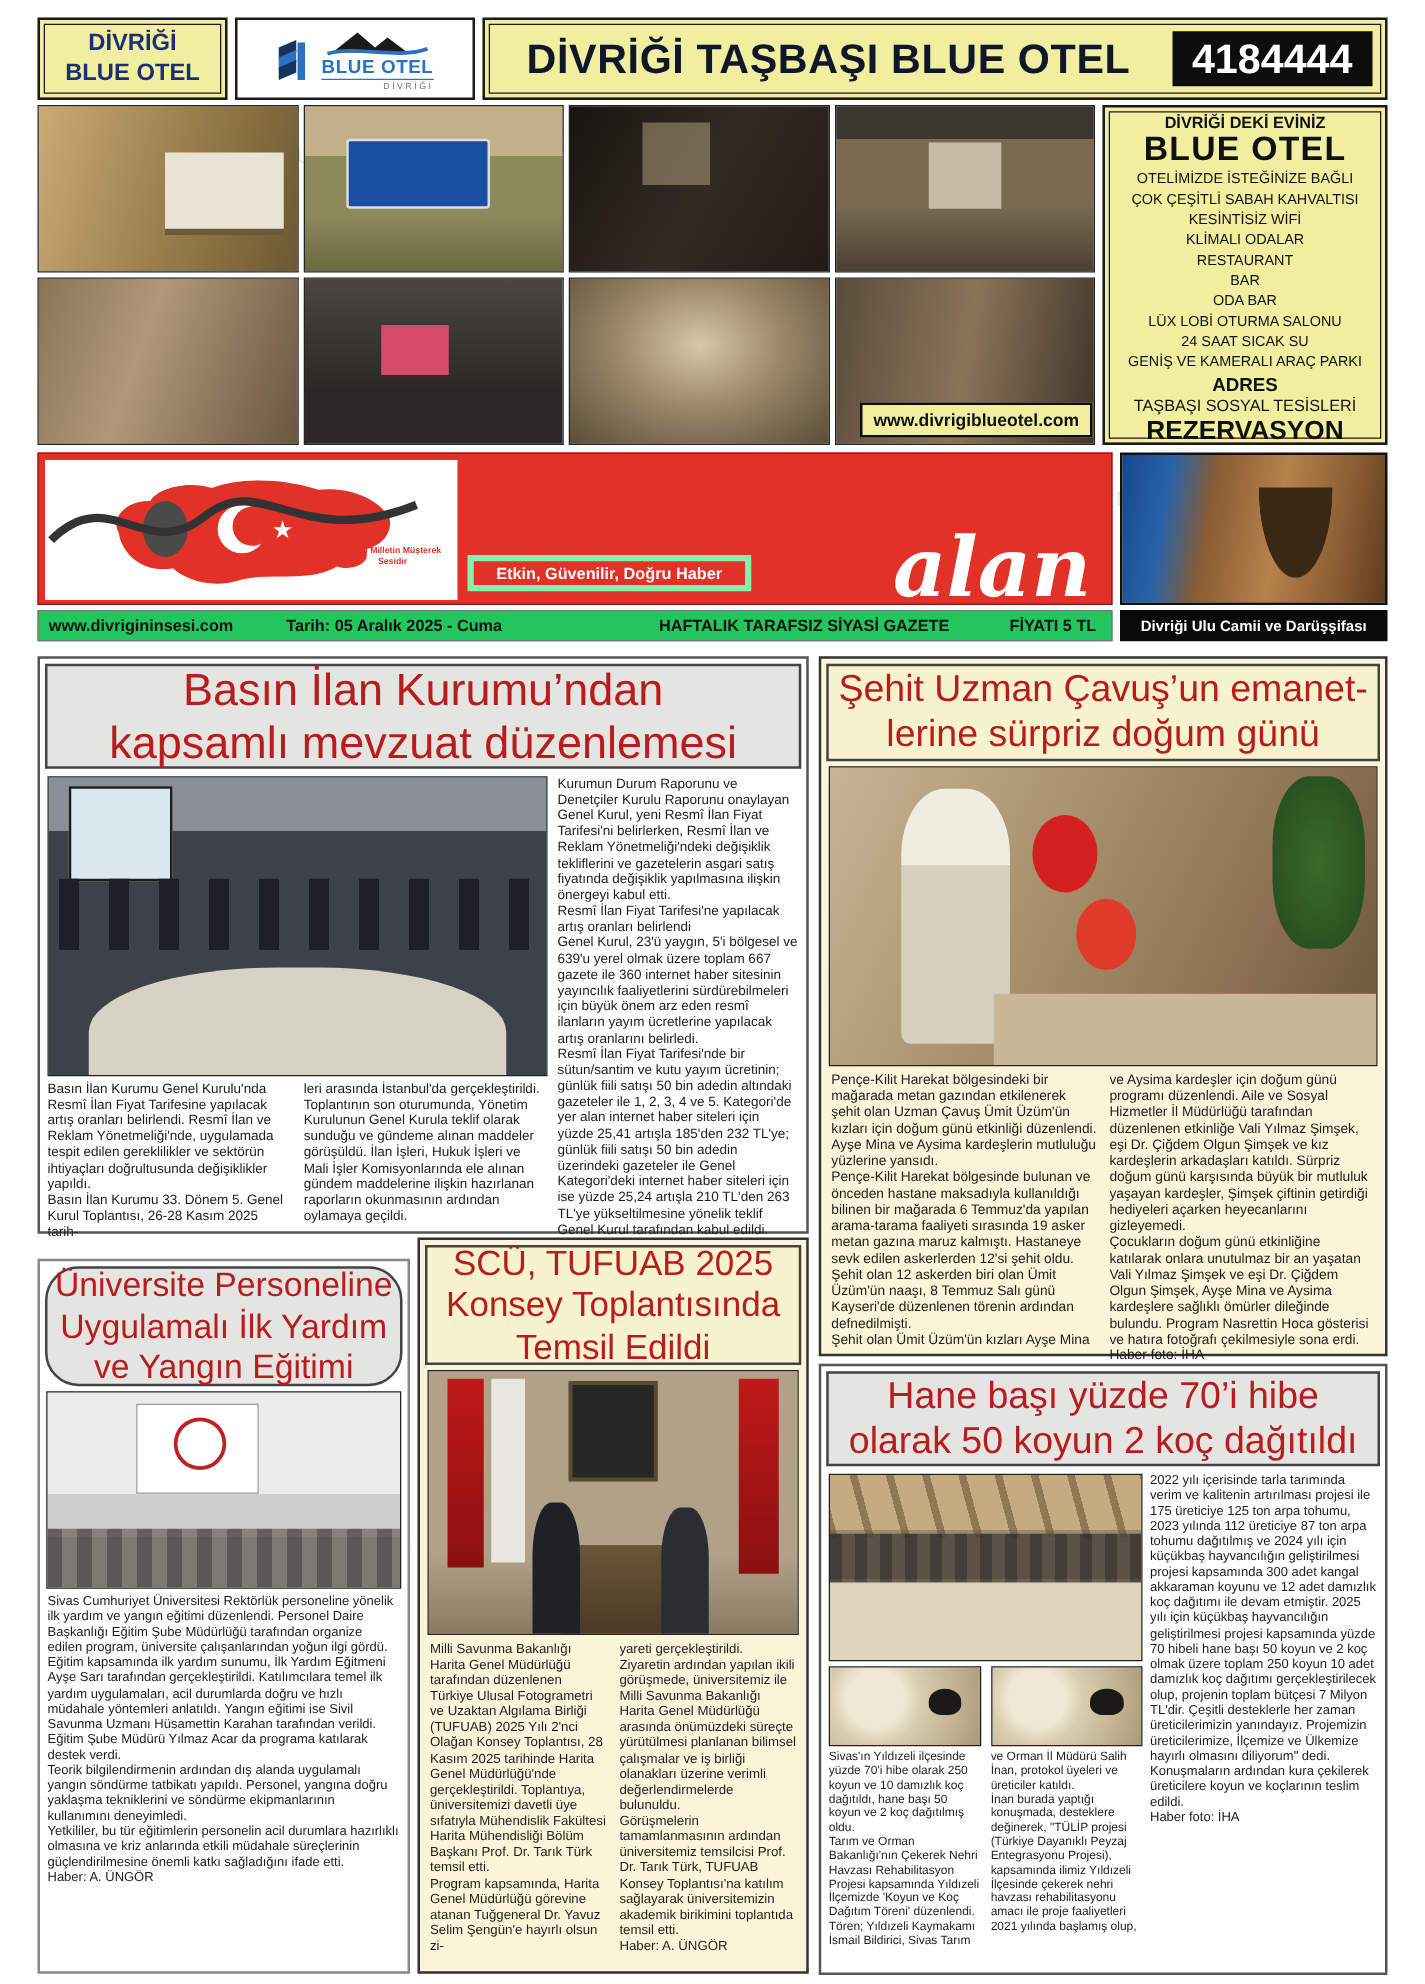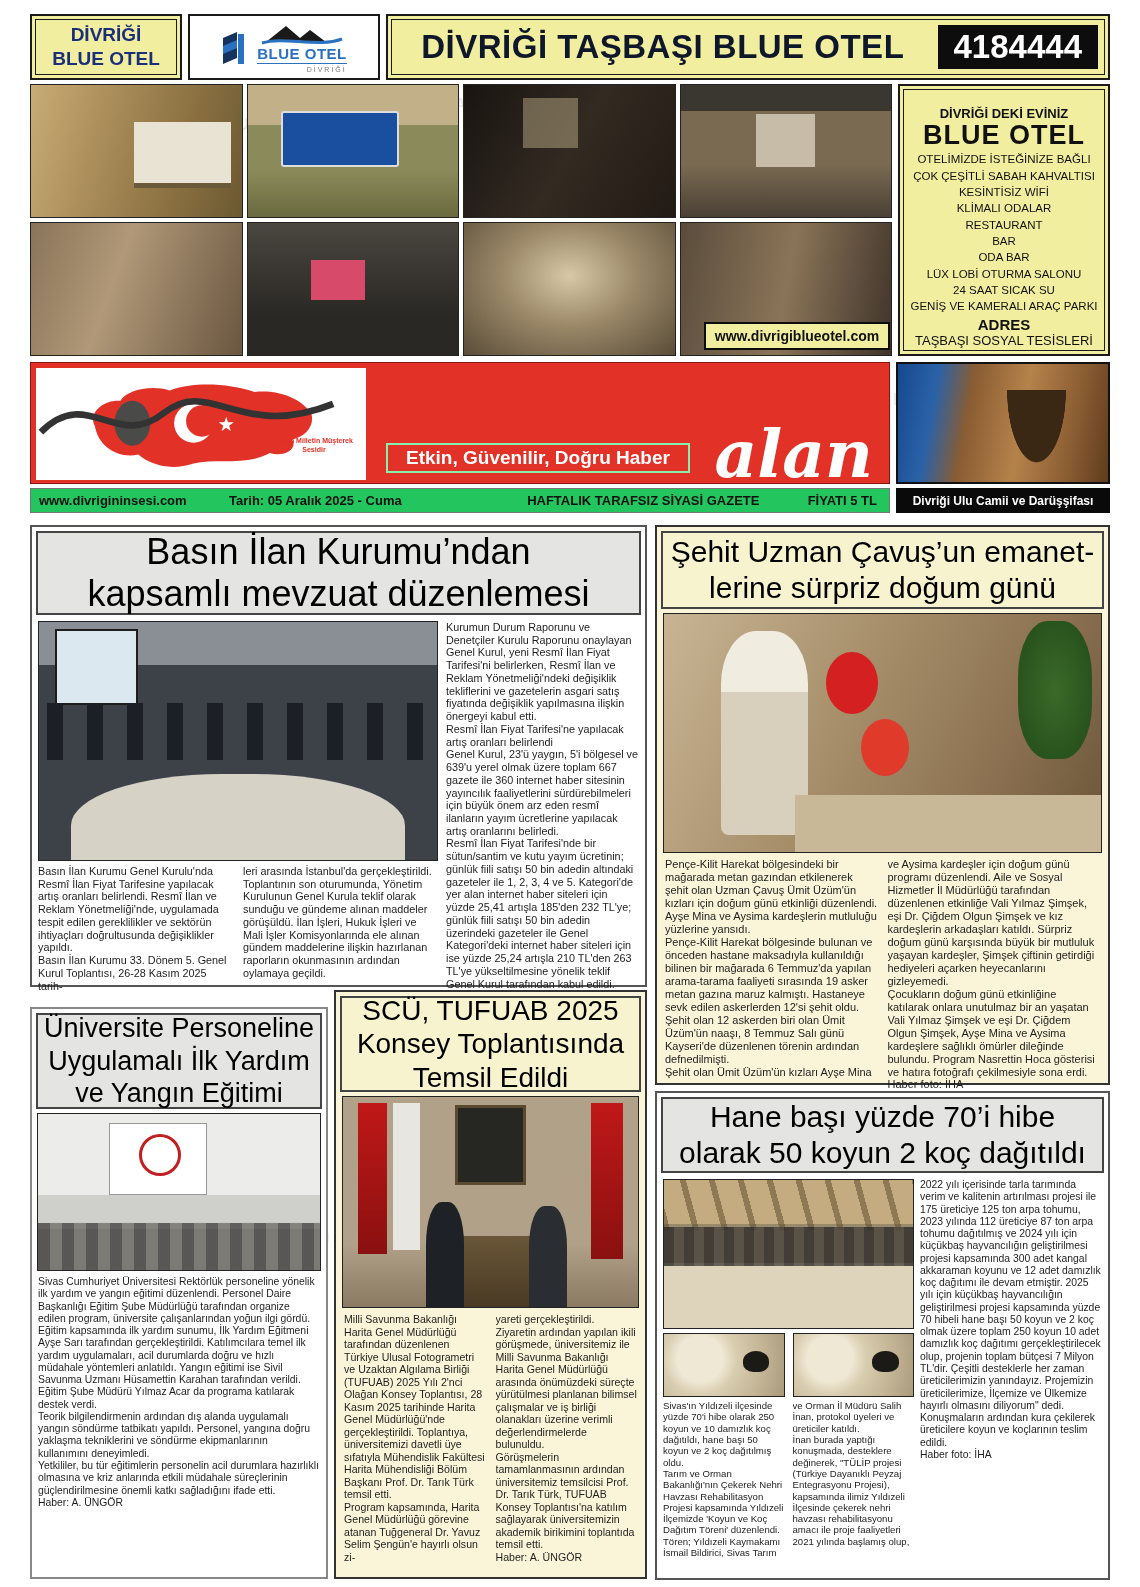--- a/index.html
+++ b/index.html
@@ -34,59 +34,59 @@
   .p3::after { content:''; position:absolute; left:28%; top:10%; width:26%; height:38%; background:#c8b890; opacity:.45; }
   .p4 { background:linear-gradient(#3a3630 0 20%,#7a6a52 20% 60%,#4a4034 100%); }
   .p4::after { content:''; position:absolute; left:36%; top:22%; width:28%; height:40%; background:#e7e0cd; opacity:.7; }
   .p5 { background:linear-gradient(110deg,#8a7458,#b09878 40%,#6a5640 100%); }
   .p6 { background:linear-gradient(#4a4640,#2a2824 70%); }
   .p6::after { content:''; position:absolute; left:30%; top:28%; width:26%; height:30%; background:#d84a6a; }
   .p7 { background:radial-gradient(ellipse at 50% 40%,#d8c8a8 0%,#9a8868 45%,#5a4c38 100%); }
   .p8 { background:linear-gradient(100deg,#5a4c3c,#8a7458 50%,#40342a); }
   .collage-caption { position:absolute; right:2px; bottom:6px; width:186px; height:28px; background:#f2eea0; border:2px solid #0d0d0d;
                      display:flex; align-items:center; justify-content:center; font-weight:bold; font-size:14px; color:#111; }
-  .ad-panel { width:212px; padding:18px 6px; text-align:center; overflow:hidden; }
+  .ad-panel { width:228px; padding:2px 6px; text-align:center; overflow:hidden; }
   .ad-h { font-weight:bold; font-size:13px; margin-top:2px; }
   .ad-brand { font-weight:bold; font-size:27px; letter-spacing:1px; line-height:1.05; }
   .ad-feat { font-size:11.5px; line-height:1.42; white-space:pre-line; margin-top:2px; }
   .ad-adres { font-weight:bold; font-size:15px; margin-top:1px; }
   .ad-adres-v { font-size:13px; }
   .ad-rez { font-weight:bold; font-size:21px; margin-top:1px; }
 
   
   .masthead { position:absolute; left:30px; top:362px; width:1080px; height:122px; display:flex; gap:6px; z-index:2; }
   .mast-red { flex:1; background:#e23126; border:1px solid #8a1610; position:relative; display:flex; }
   .map-box { width:330px; height:112px; background:#fff; margin:5px 0 5px 5px; position:relative; }
   .map-box svg { width:100%; height:100%; }
   .map-slogan { position:absolute; right:4px; bottom:26px; width:96px; color:#e23126; font-weight:bold; font-size:7px; line-height:1.2; text-align:center; }
   .map-sig { position:absolute; right:14px; bottom:6px; width:70px; height:18px; }
   .mast-titles { flex:1; position:relative; color:#fff; }
   .t1 { position:absolute; top:0px; left:16px; font-weight:bold; font-size:62px; letter-spacing:-1px; line-height:1; }
   .t1 .suffix { font-size:32px; vertical-align:18px; letter-spacing:0; }
   .t2 { position:absolute; right:16px; bottom:-4px; font-family:"DejaVu Serif", serif; font-style:italic; font-weight:bold; font-size:66px; line-height:1; }
-  .tagline { position:absolute; left:20px; bottom:10px; border:2px solid #86efac; padding:2px 18px; font-weight:bold; font-size:19px; }
+  .tagline { position:absolute; left:8px; bottom:10px; border:5px solid #86efac; padding:2px 18px; font-weight:bold; font-size:13px; }
   .mast-photo { width:214px; border:2px solid #111; position:relative;
     background:linear-gradient(100deg,#16488e 0%,#2a62a8 18%,#8a5c32 34%,#b5824a 58%,#8a5c32 82%,#5e3c1e 100%); }
   .mast-photo::after { content:''; position:absolute; right:16%; top:22%; width:36%; height:78%;
     background:radial-gradient(ellipse at 50% 0%, #3a2814 0 55%, transparent 56%); }
 
   
   .infobar { position:absolute; left:30px; top:488px; width:1080px; height:25px; display:flex; gap:6px; z-index:2; }
   .infobar-main { flex:1; background:#22c55e; border:1px solid #777; display:flex; align-items:center; font-weight:bold; font-size:13px; }
   .ib-web { margin-left:8px; width:190px; }
   .ib-date { width:250px; }
   .ib-type { flex:1; text-align:center; }
   .ib-price { margin-right:12px; }
   .infobar-caption { width:214px; background:#0a0a0a; color:#fff; font-weight:bold; font-size:12px; display:flex; align-items:center; justify-content:center; }
 
   
   .content { position:absolute; left:30px; top:519px; width:1080px; height:1062px; z-index:2; }
   .article { position:absolute; background:#fff; border:2px solid #555; }
   .hl { border:2px solid #444; display:flex; align-items:center; justify-content:center; text-align:center;
-        white-space:pre-line; font-weight:400; color:#000000; }
+        white-space:pre-line; font-weight:400; color:#b91c1c; }
   .gray { background:#e4e4e2; }
   .cream { background:#f8f3cf; }
   .bt { font-size:10.8px; line-height:1.18; color:#1d1d1d; white-space:pre-line; text-align:left; overflow:hidden; }
 
   .a1 { left:0; top:6px; width:617px; height:462px; }
   .a1 .hl { margin:4px; height:84px; font-size:36px; line-height:1.18; }
   .a1-body { display:flex; gap:8px; padding:2px 6px 4px 6px; }
   .a1-left { width:400px; }
   .a1-photo { height:240px; border:1px solid #222; position:relative; overflow:hidden;
     background:linear-gradient(#8a8f96 0 18%, #3c4248 18% 100%); }
@@ -107,21 +107,21 @@
     background:linear-gradient(#f0ece0 0 30%, #d8d0bc 30% 100%); border-radius:40% 40% 8% 8% / 26% 26% 4% 4%; }
   .a2-photo .balloon1 { position:absolute; left:37%; top:16%; width:12%; height:26%; background:#d42020; border-radius:50%; }
   .a2-photo .balloon2 { position:absolute; left:45%; top:44%; width:11%; height:24%; background:#e03a2a; border-radius:50%; }
   .a2-photo .plant { position:absolute; right:2%; top:3%; width:17%; height:58%;
     background:radial-gradient(#3a6a2a,#234a18); border-radius:40%; }
   .a2-photo .table2 { position:absolute; left:30%; right:0; bottom:0; height:24%; background:#c9b897; }
   .a2-cols { display:flex; gap:10px; padding:5px 8px; }
   .a2-cols .bt { flex:1; font-size:11px; }
 
   .a3 { left:0; top:488px; width:298px; height:572px; border-color:#888; }
-  .a3 .hl { margin:4px; height:96px; font-size:27px; line-height:1.2; }
+  .a3 .hl { margin:4px; height:96px; font-size:27px; line-height:1.2;border-radius:27px; }
   .a3-photo { margin:0 5px; height:158px; border:1px solid #222; position:relative; overflow:hidden;
     background:linear-gradient(#ececea 0 52%, #cfd0cc 52% 74%, #aeb0ac 74% 100%); }
   .a3-photo .screen3 { position:absolute; left:25%; top:6%; width:35%; height:46%; background:#fff; border:1px solid #999; }
   .a3-photo .screen3::after { content:''; position:absolute; left:30%; top:14%; width:38%; height:52%;
     border:3px solid #c02020; border-radius:50%; }
   .a3-photo .crowd3 { position:absolute; left:0; bottom:0; width:100%; height:30%;
     background:repeating-linear-gradient(90deg,#3c3a38 0 12px,#6a6862 12px 24px); opacity:.75; }
   .a3-body { padding:5px 6px; font-size:10.4px; }
 
   .a4 { left:304px; top:471px; width:313px; height:589px; background:#faf5d8; border-color:#333; }

